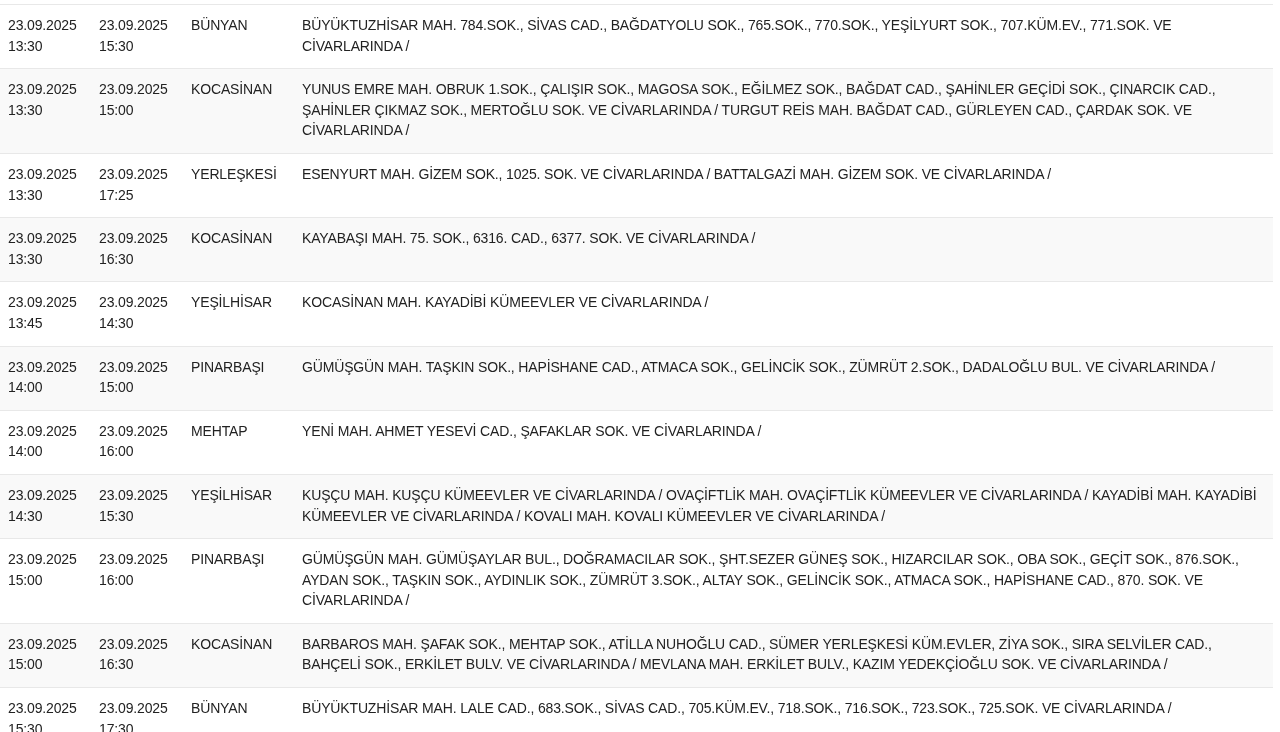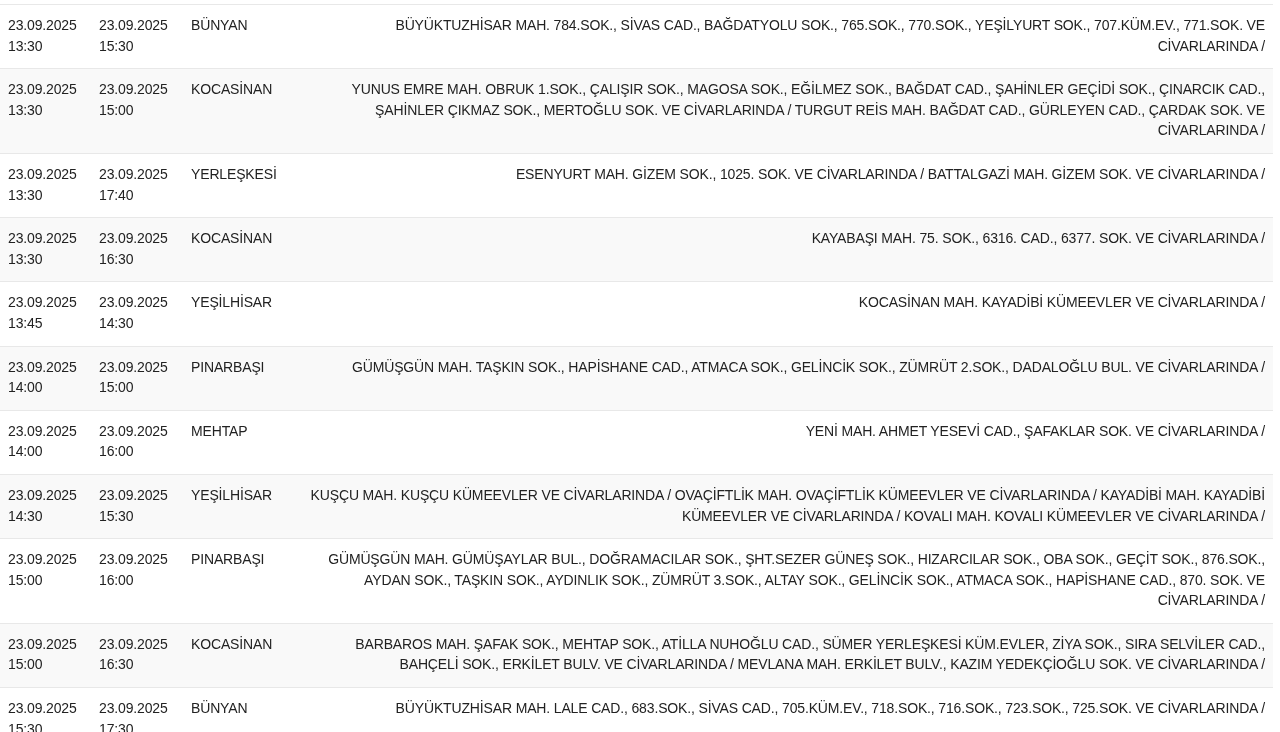--- a/index.html
+++ b/index.html
@@ -36,21 +36,21 @@
     tr.odd td { background: #ffffff; }
     tr.even td { background: #f9f9f9; }
     td {
       vertical-align: top;
       padding: 10px 0 12px 8px;
       line-height: 20.6px;
       letter-spacing: -0.15px;
       margin-left: 24px;
     }
     td.start { padding-left: 8px; }
-    td.area { padding-right: 8px; text-align: right; }
+    td.area { padding-right: 8px; }
     .dt-line { display: block; white-space: nowrap; }
   </style>
 </head>
 <body>
 
 <div class="table-wrap">
   <table>
     <colgroup>
       <col class="c-start">
         <col class="c-end">
@@ -82,21 +82,21 @@
         <td class="district">KOCASİNAN</td>
         <td class="area">YUNUS EMRE MAH. OBRUK 1.SOK., ÇALIŞIR SOK., MAGOSA SOK., EĞİLMEZ SOK., BAĞDAT CAD., ŞAHİNLER GEÇİDİ SOK., ÇINARCIK CAD., ŞAHİNLER ÇIKMAZ SOK., MERTOĞLU SOK. VE CİVARLARINDA / TURGUT REİS MAH. BAĞDAT CAD., GÜRLEYEN CAD., ÇARDAK SOK. VE CİVARLARINDA /</td>
       </tr>
       <tr class="odd">
         <td class="start">
             <span class="dt-line">23.09.2025</span>
             <span class="dt-line">13:30</span>
           </td>
         <td class="end">
             <span class="dt-line">23.09.2025</span>
-            <span class="dt-line">17:40</span>
+            <span class="dt-line">17:25</span>
           </td>
         <td class="district">YERLEŞKESİ</td>
         <td class="area">ESENYURT MAH. GİZEM SOK., 1025. SOK. VE CİVARLARINDA / BATTALGAZİ MAH. GİZEM SOK. VE CİVARLARINDA /</td>
       </tr>
       <tr class="even">
         <td class="start">
             <span class="dt-line">23.09.2025</span>
             <span class="dt-line">13:30</span>
           </td>
         <td class="end">

